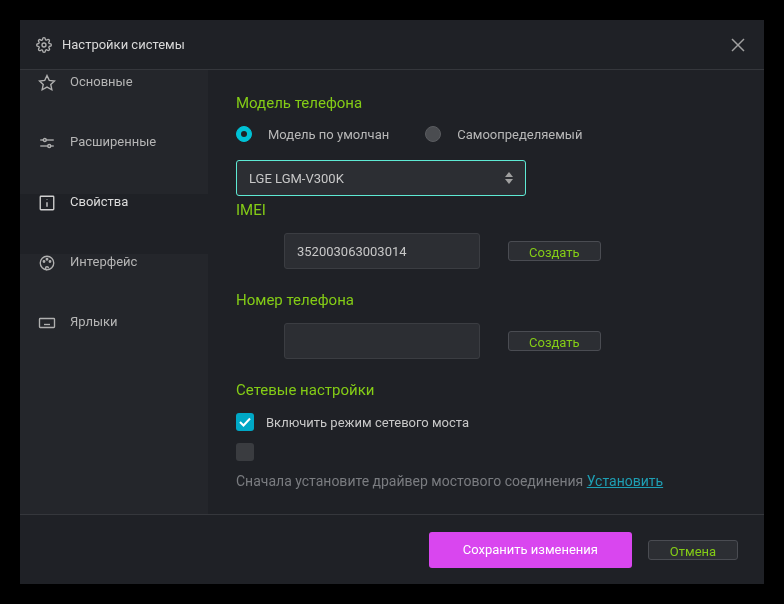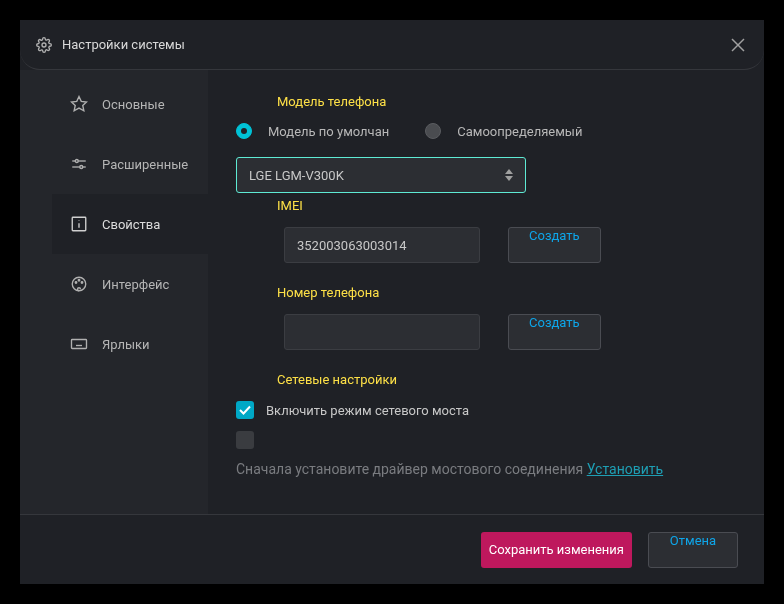--- a/index.html
+++ b/index.html
@@ -21,21 +21,20 @@
     display: flex;
     flex-direction: column;
     box-shadow: 0 0 20px rgba(0,0,0,0.5);
   }
   .titlebar {
     height: 50px;
     display: flex;
     align-items: center;
     padding: 0 16px;
     border-bottom: 1px solid #35373c;
-    border-radius: 20px;
   }
   .titlebar .gear { width: 16px; height: 16px; margin-right: 10px; }
   .titlebar .title { flex: 1; color: #d8d8d8; font-size: 13px; }
   .titlebar .close {
     width: 20px; height: 20px; cursor: pointer;
     display: flex; align-items: center; justify-content: center;
     color: #a0a0a0;
   }
   .body {
     flex: 1; display: flex; overflow: hidden;
@@ -43,39 +42,36 @@
   .sidebar {
     width: 188px;
     background: #24262b;
     display: flex;
     flex-direction: column;
     padding-top: 4px;
   }
   .sidebar-item {
     height: 60px;
     display: flex;
-    align-items: center;
     padding: 0 18px;
     cursor: pointer;
     color: #b5b5b5;
     gap: 14px;
-    margin-left: 32px;
   }
   .sidebar-item .icon { width: 18px; height: 18px; flex-shrink: 0; }
   .sidebar-item.active { background: #1f2126; color: #dcdcdc; }
   .content {
     flex: 1;
     padding: 24px 28px 0 28px;
     overflow: auto;
   }
   .section-title {
-    color: #fde047;
-    font-size: 13px;
+    color: #84cc16;
+    font-size: 15px;
     margin-bottom: 14px;
-    margin-left: 41px;
   }
   .radio-row {
     display: flex;
     align-items: center;
     gap: 16px;
     margin-bottom: 18px;
   }
   .radio {
     width: 16px; height: 16px; border-radius: 50%;
     border: 1px solid #5a5c60;
@@ -118,29 +114,29 @@
     height: 36px;
     background: #2c2e33;
     border: 1px solid #3b3d42;
     border-radius: 3px;
     padding: 0 12px;
     color: #c8c8c8;
     display: flex;
     align-items: center;
   }
   .btn {
-    height: 36px;
+    height: 20px;
     padding: 0 20px;
     background: #2c2e33;
     border: 1px solid #4a4c52;
     border-radius: 3px;
-    color: #0ea5e9;
+    color: #84cc16;
     cursor: pointer;
     display: flex;
-    align-items: flex-start;
+    align-items: flex-end;
     justify-content: center;
     min-width: 90px;
   }
   .check-row {
     display: flex; align-items: center; gap: 12px; margin-bottom: 12px;
   }
   .checkbox {
     width: 18px; height: 18px; border-radius: 3px;
     display: flex; align-items: center; justify-content: center;
     cursor: pointer; flex-shrink:0;
@@ -153,21 +149,21 @@
   .footer {
     height: 70px;
     border-top: 1px solid #35373c;
     display: flex;
     align-items: center;
     justify-content: flex-end;
     padding: 0 26px;
     gap: 16px;
   }
   .btn-primary {
-    height: 36px; padding: 0 8px; background: #be185d;
+    height: 36px; padding: 0 34px; background: #d946ef;
     color: #fff; border-radius: 3px; border: none; cursor: pointer;
     display: flex; align-items: center; justify-content: center;
   }
 </style>
 </head>
 <body>
 
 <div class="window">
   <div class="titlebar">
     <svg class="gear" viewBox="0 0 24 24" fill="none" stroke="#b0b0b0" stroke-width="2">

